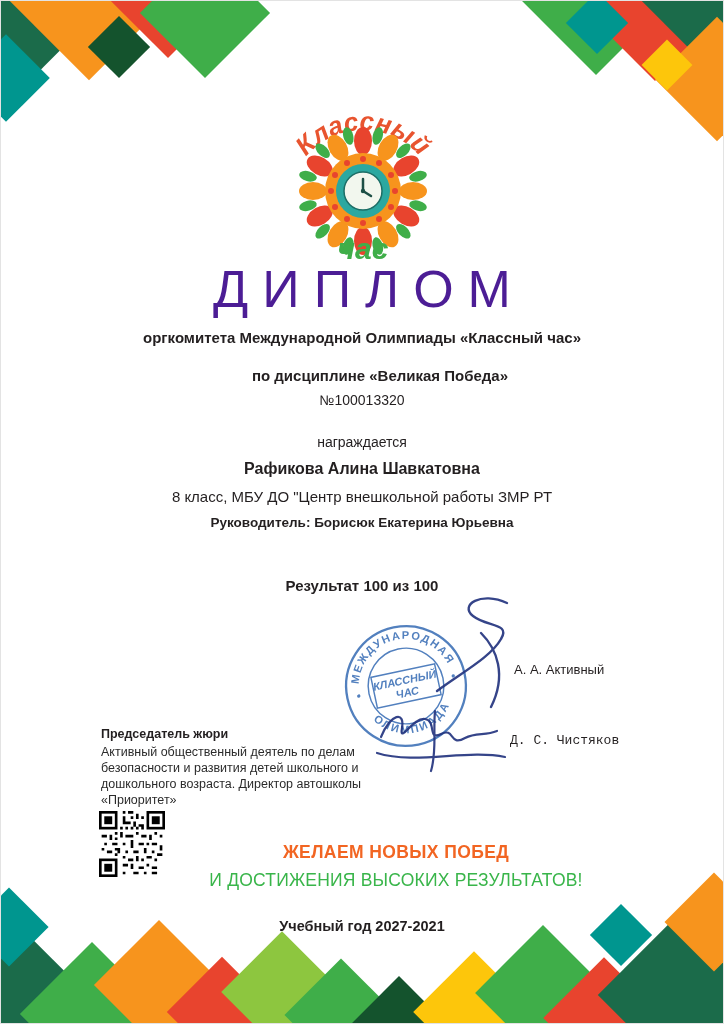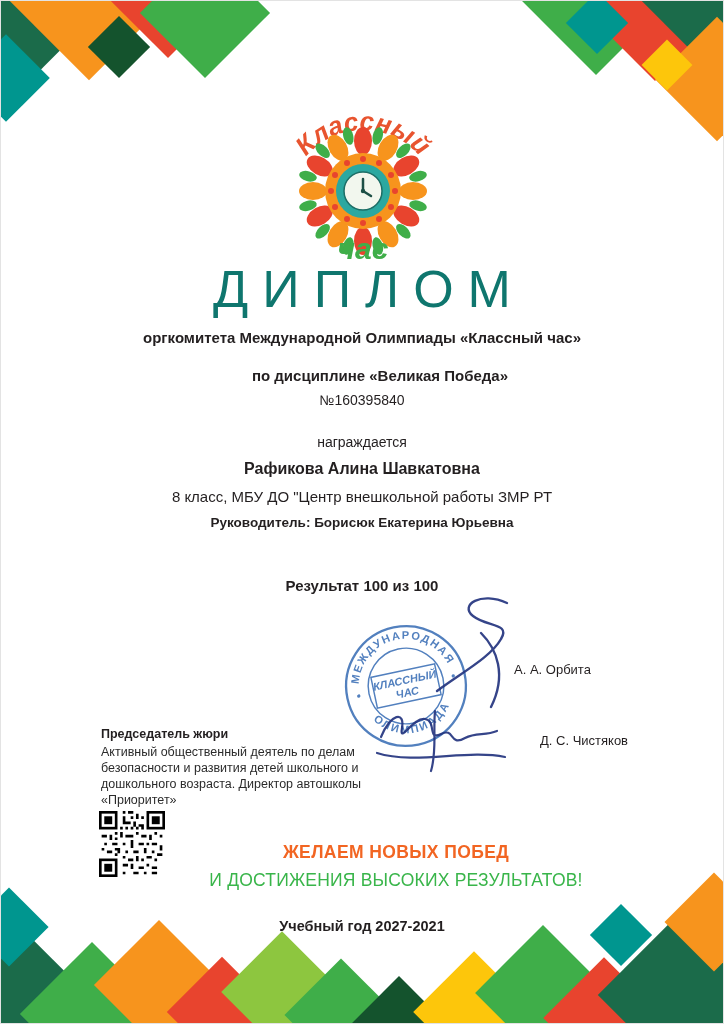--- a/index.html
+++ b/index.html
@@ -5,21 +5,21 @@
   html,body{margin:0;padding:0;background:#ffffff;}
   .page{
     position:relative;width:724px;height:1024px;margin:0 auto;
     background:#fff;overflow:hidden;color:#231f20;
     font-family:"Liberation Sans",sans-serif;
     border:1px solid #e3e3e3;box-sizing:border-box;
   }
   .dm{position:absolute;transform:rotate(45deg);}
   .abs{position:absolute;}
   .ctr{left:0;width:100%;text-align:center;}
-  .title{top:258px;font-size:52px;font-weight:400;color:#0f766e;letter-spacing:14px;text-indent:14px;}
+  .title{top:258px;font-size:52px;font-weight:400;color:#4c1d95;letter-spacing:14px;text-indent:14px;}
   .subtitle{top:328px;font-size:15px;font-weight:bold;}
   .discipline{top:366px;font-size:15px;font-weight:bold;padding-left:18px;}
   .number{top:391px;font-size:14px;}
   .awarded{top:433px;font-size:14px;}
   .recipient{top:459px;font-size:16px;font-weight:bold;}
   .affiliation{top:487px;font-size:15px;}
   .supervisor{top:514px;font-size:13.5px;font-weight:bold;}
   .result{top:576px;font-size:15px;font-weight:bold;}
   .sig-block{position:absolute;left:100px;}
   .sig-role{font-size:12.5px;font-weight:bold;margin-bottom:3px;}
@@ -128,36 +128,36 @@
       <line x1="0" y1="0" x2="0" y2="-12" stroke="#1D4F45" stroke-width="2.5" stroke-linecap="round"></line>
       <line x1="0" y1="0" x2="8" y2="5" stroke="#1D4F45" stroke-width="2.5" stroke-linecap="round"></line>
       <circle r="2.2" fill="#1D4F45"></circle>
     </g>
     <text x="100" y="172" text-anchor="middle" font-family="Liberation Sans, sans-serif" font-size="30" font-weight="bold" font-style="italic" fill="#3FAE49">час</text>
   </svg>
 
   <div class="abs ctr title">ДИПЛОМ</div>
   <div class="abs ctr subtitle">оргкомитета Международной Олимпиады «Классный час»</div>
   <div class="abs ctr discipline">по дисциплине «Великая Победа»</div>
-  <div class="abs ctr number">№160395840</div>
+  <div class="abs ctr number">№100013320</div>
   <div class="abs ctr recipient">Рафикова Алина Шавкатовна</div>
   <div class="abs ctr awarded">награждается</div>
   <div class="abs ctr affiliation">8 класс, МБУ ДО "Центр внешкольной работы ЗМР РТ</div>
   <div class="abs ctr supervisor">Руководитель: Борисюк Екатерина Юрьевна</div>
   <div class="abs ctr result">Результат 100 из 100</div>
 
   <div class="sig-block" style="top:654px;width:258px;">
   </div>
-  <div class="sig-name" style="left:513px;top:661px;">А. А. Орбита</div>
+  <div class="sig-name" style="left:513px;top:661px;">А. А. Активный</div>
 
   <div class="sig-block" style="top:726px;width:272px;">
     <div class="sig-role">Председатель жюри</div>
     <div class="sig-desc">Активный общественный деятель по делам безопасности и развития детей школьного и дошкольного возраста. Директор автошколы «Приоритет»</div>
   </div>
-  <div class="sig-name" style="left:539px;top:732px;">Д. С. Чистяков</div>
+  <div class="sig-name" style="left:509px;top:732px;font-family:Liberation Mono, monospace;">Д. С. Чистяков</div>
 
   <svg class="abs" style="left:342px;top:622px;transform:rotate(-12deg);opacity:.88;" width="126" height="126" viewBox="0 0 120 120">
     <defs>
       <path id="stTop" d="M 15 60 A 45 45 0 0 1 105 60" fill="none"></path>
       <path id="stBot" d="M 15 60 A 45 45 0 0 0 105 60" fill="none"></path>
     </defs>
     <circle cx="60" cy="60" r="57" fill="none" stroke="#3B6FB6" stroke-width="2.2"></circle>
     <circle cx="60" cy="60" r="36" fill="none" stroke="#3B6FB6" stroke-width="1.4"></circle>
     <text font-family="Liberation Sans, sans-serif" font-size="10.5" font-weight="bold" fill="#3B6FB6" letter-spacing="1.5">
       <textPath href="#stTop" startOffset="50%" text-anchor="middle">МЕЖДУНАРОДНАЯ</textPath>

